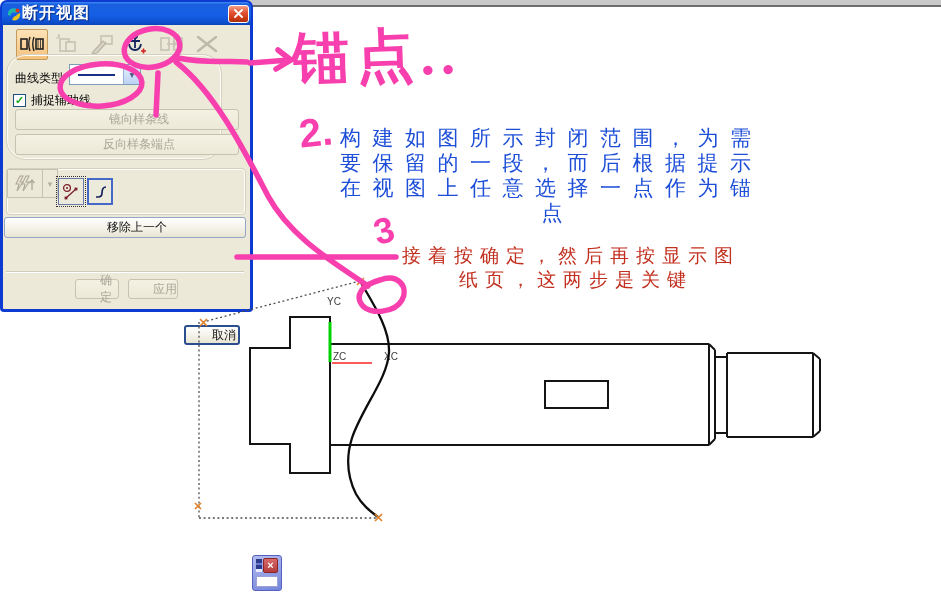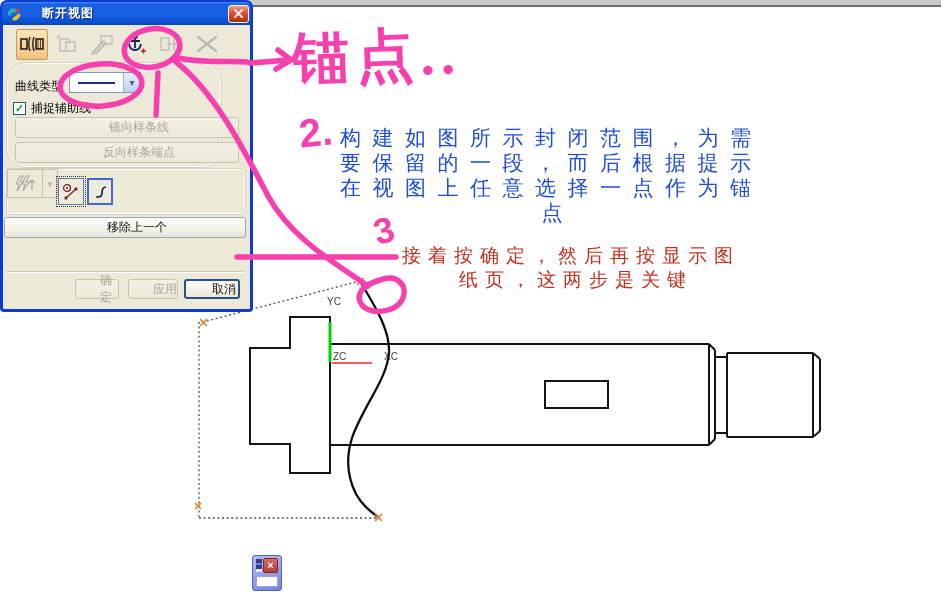--- a/index.html
+++ b/index.html
@@ -12,39 +12,39 @@
               background:#c9c9c9; border-bottom:2px solid #6e6e6e; z-index:1; }
 
   
   #dialog { left:0; top:0; width:253px; height:312px; z-index:10;
             border:3px solid #0d3ad1; border-radius:7px 7px 4px 4px;
             background:#ece9d8; }
   #titlebar { position:absolute; left:-1px; top:-1px; right:-1px; height:23px;
               border-radius:5px 5px 0 0; display:flex; align-items:center;
               padding:0 2px 0 4px;
               background:linear-gradient(180deg,#3f8cf3 0%,#1a5fe0 10%,#1560e6 55%,#0d4ed0 88%,#0a43b8 100%); }
-  #titletext { color:#fff; font-weight:bold; font-size:12px; margin-left:20px;
+  #titletext { color:#fff; font-weight:bold; font-size:16px; margin-left:0;
                font-family:"Liberation Sans",sans-serif; letter-spacing:1px;
                text-shadow:1px 1px 1px #0a2a7a; flex:1; }
   #closebtn { width:21px; height:18px; border:1px solid #fff; border-radius:3px;
               background:linear-gradient(180deg,#f2a088 0%,#e35335 40%,#c93913 80%,#a52e0e 100%);
               display:flex; align-items:center; justify-content:center; }
 
   
   #dlg-toolbar { position:absolute; left:13px; top:24px; height:34px;
                  display:flex; gap:3px; align-items:center; }
   .tbtn { width:32px; height:31px; display:flex; align-items:center;
           justify-content:center; background:transparent; border:1px solid transparent; }
   .tbtn.active { background:linear-gradient(180deg,#fde3b8,#f5c27d);
                  border:1px solid #c49a5a; border-radius:2px; }
 
   
   .groupbox { position:absolute; border:1px solid #d5d1c0; border-radius:4px;
               box-shadow:inset 0 0 0 1px #fefdf8; }
-  #groupA { left:3px; top:59px; width:216px; height:106px;border-radius:20px; }
+  #groupA { left:3px; top:51px; width:216px; height:106px;border-radius:20px; }
   #groupB { left:3px; top:165px; width:240px; height:47px; }
 
   .dlglabel { position:absolute; font-size:12px; color:#000;
               font-family:"Liberation Sans",sans-serif; }
 
   
   #curve-combo { position:absolute; left:62px; top:9px; width:72px; height:21px;
                  background:#fff; border:1px solid #7f9db9; display:flex; }
   #curve-line-swatch { flex:1; position:relative; }
   #curve-line-swatch::after { content:""; position:absolute; left:8px; right:8px;
@@ -61,21 +61,21 @@
               display:flex; align-items:center; justify-content:center;
               font-size:11px; font-weight:bold; color:#1faa1f; line-height:11px; }
 
   
   .xpbtn { position:absolute; border:1px solid #93a6c8; border-radius:3px;
            background:linear-gradient(180deg,#fefefe,#f4f2e8 55%,#e8e5d4);
            font-size:12px; color:#111; display:flex; align-items:center;
            justify-content:center; font-family:"Liberation Sans",sans-serif;padding-left:24px; }
   .xpbtn.disabled { color:#aaa698; border-color:#c6c3b3;
            background:linear-gradient(180deg,#f4f1e3,#ece9d8); }
-  .xpbtn.default { border:2px solid #2b4f8e; }
+  .xpbtn.default { border:2px solid #2b4f8e;margin-top:46px; }
 
   
   .iconbtn { position:absolute; width:26px; height:27px; background:#ece9d8;
              display:flex; align-items:center; justify-content:center; }
   #icbtn-point { left:51px; top:9px; border:1px solid #6a7aa8;
                  outline:1px dotted #333; outline-offset:1px; background:#eceadb; }
   #icbtn-spline { left:80px; top:9px; border:2px solid #4668c8; background:#eceadb; }
   #icbtn-flash { left:133px; top:8px; width:51px; height:29px;
                  border:1px solid #c5c2b2; display:flex; }
   #icbtn-flash .main { flex:1; display:flex; align-items:center; justify-content:center; }

